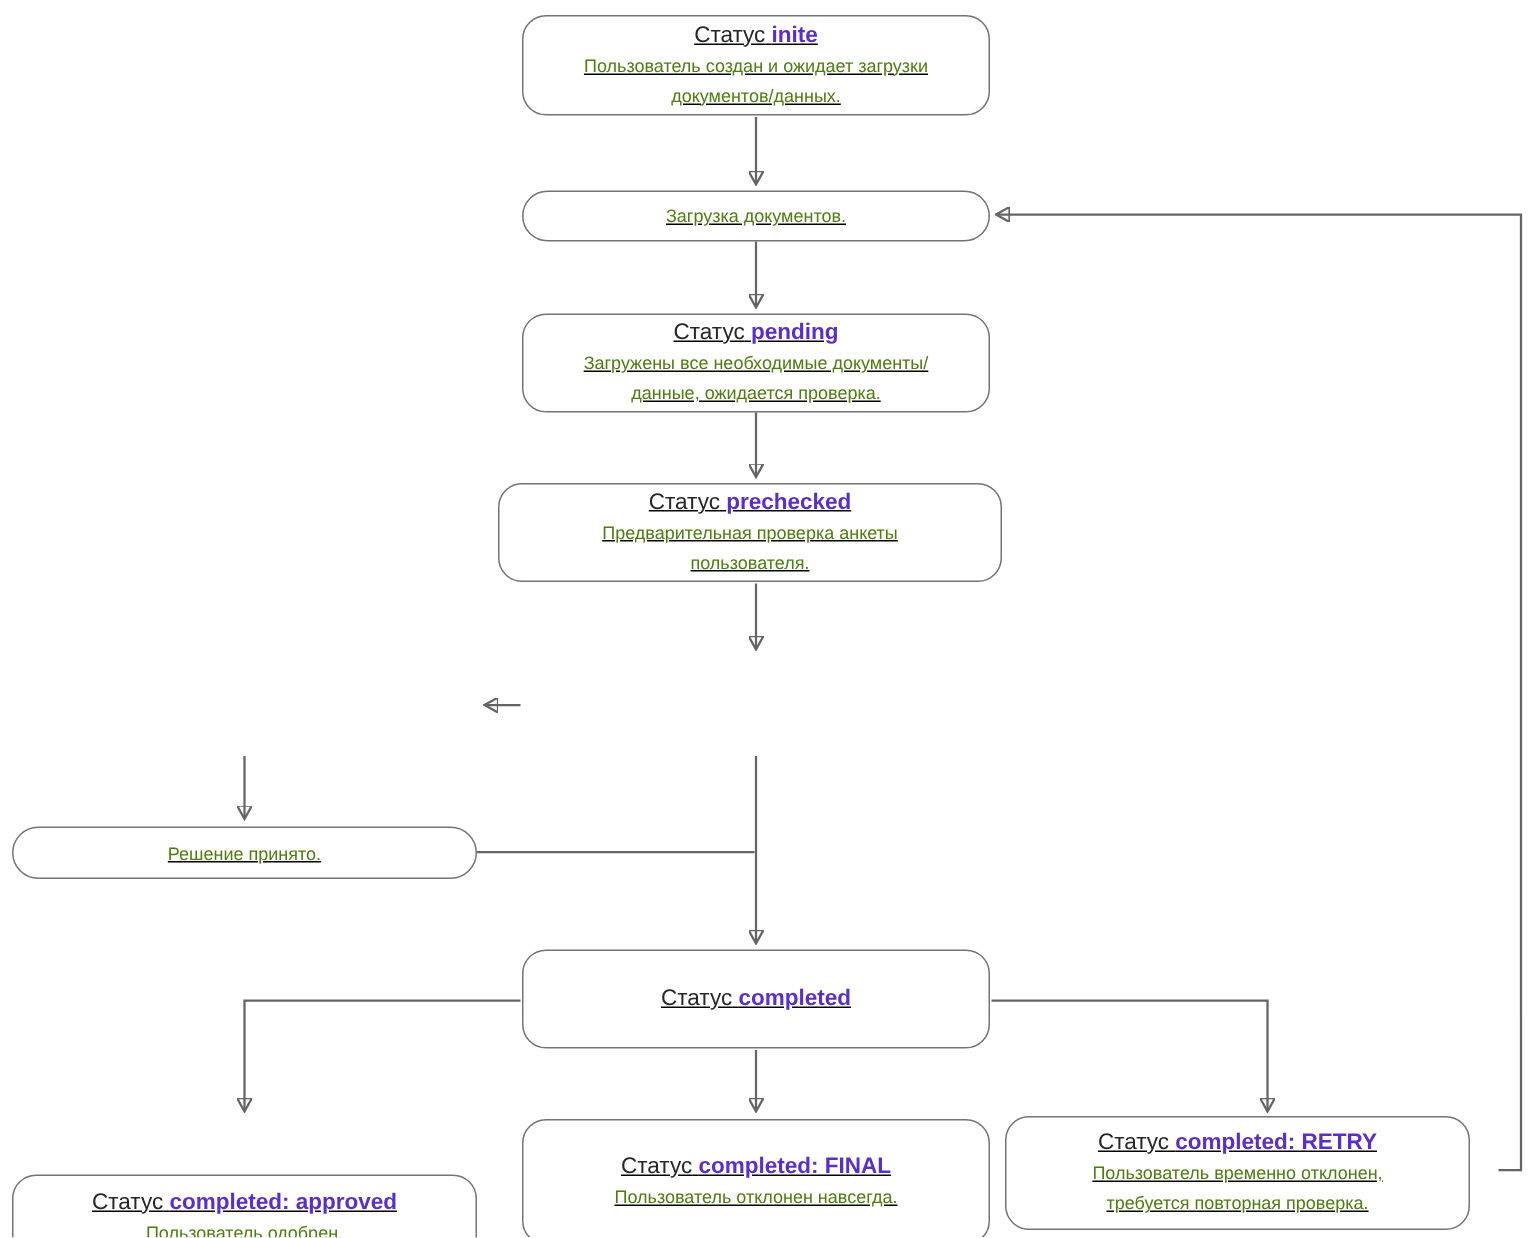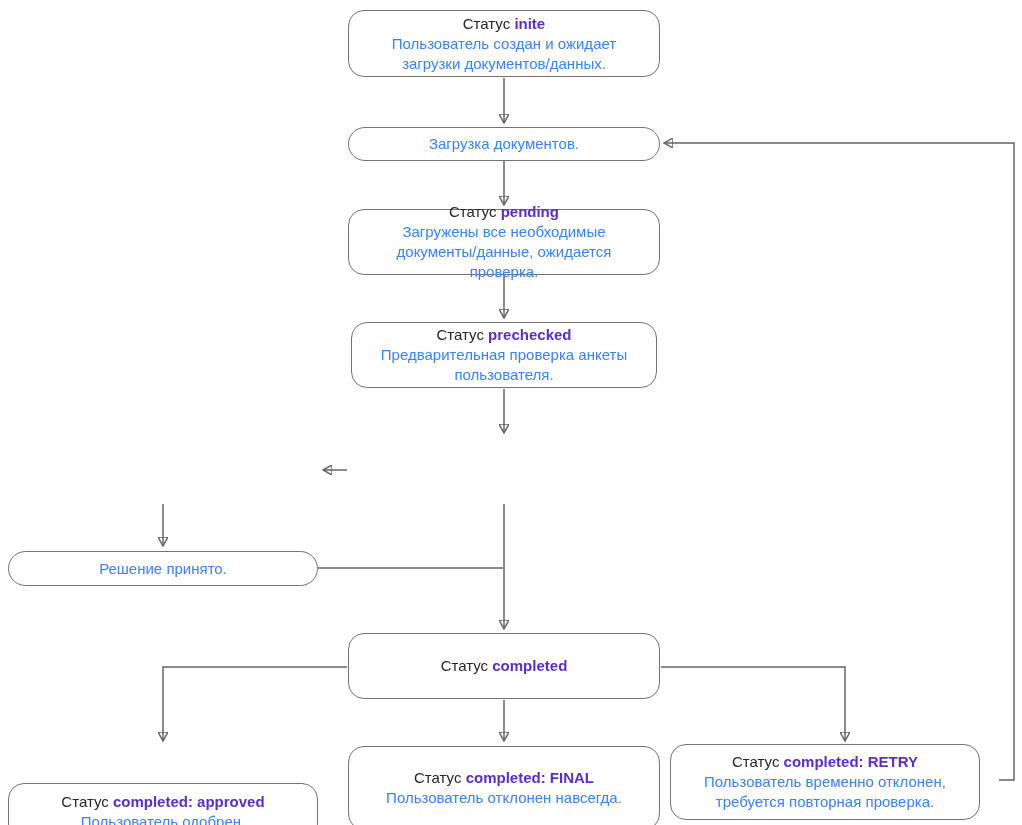--- a/index.html
+++ b/index.html
@@ -4,26 +4,26 @@
 <style>
   html,body{margin:0;padding:0;background:#ffffff;}
   #stage{
     position:relative;width:1022px;height:825px;background:#ffffff;overflow:hidden;
     font-family:"Liberation Sans","DejaVu Sans",sans-serif;
   }
   .node{
     position:absolute;box-sizing:border-box;background:#ffffff;
     border:1.5px solid #747474;border-radius:16px;
     display:flex;flex-direction:column;justify-content:center;align-items:center;
-    text-align:center;padding:3px 28px;
+    text-align:center;padding:3px 28px;text-decoration:underline;
   }
   .node.pill{border-radius:18px;}
   .title{font-size:15px;line-height:20px;color:#262626;white-space:nowrap;}
   .status{font-weight:bold;color:#5a2ecc;}
-  .desc{font-size:15px;line-height:20px;color:#3b82f6;}
+  .desc{font-size:12px;line-height:20px;color:#4d7c0f;}
   #edges{position:absolute;left:0;top:0;pointer-events:none;}
   #edges path{fill:none;stroke:#646464;stroke-width:1.5;}
 </style>
 </head>
 <body>
 
 <div id="stage">
 
   <svg id="edges" width="1022" height="825" viewBox="0 0 1022 825">
     <defs>
@@ -58,21 +58,21 @@
   </div>
 
   <div class="node" style="left:348px;top:209px;width:312px;height:66px">
     <div class="title">
       <span>Статус</span>
       <span class="status">pending</span>
     </div>
     <div class="desc">Загружены все необходимые документы/данные, ожидается проверка.</div>
   </div>
 
-  <div class="node" style="left:351px;top:322px;width:306px;height:66px">
+  <div class="node" style="left:332px;top:322px;width:336px;height:66px">
     <div class="title">
       <span>Статус</span>
       <span class="status">prechecked</span>
     </div>
     <div class="desc">Предварительная проверка анкеты пользователя.</div>
   </div>
 
 
 
   <div class="node pill" style="left:8px;top:551px;width:310px;height:35px">

